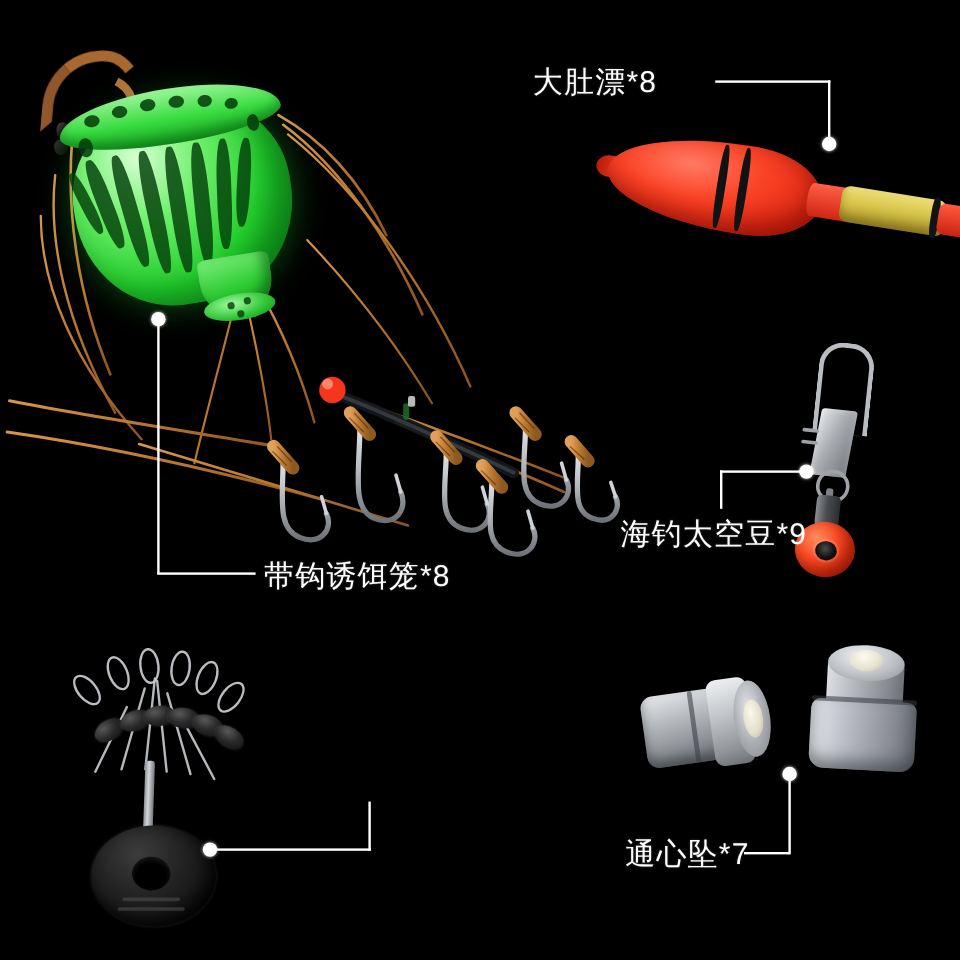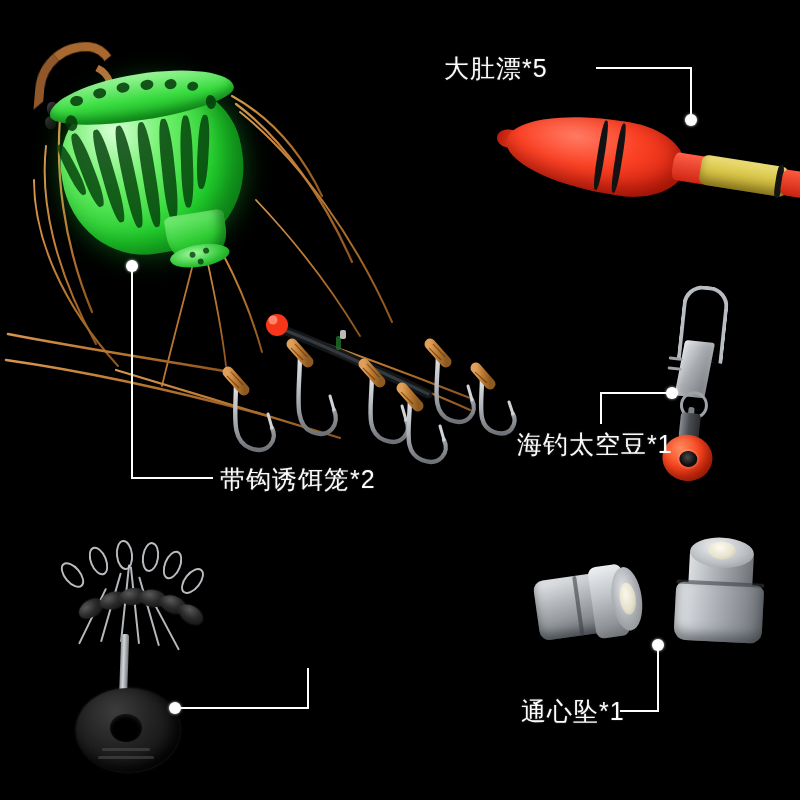--- a/index.html
+++ b/index.html
@@ -441,37 +441,37 @@
   </div>
 
   <div id="sinker-right">
     <div class="sr-neck"></div>
     <div class="sr-top"></div>
     <div class="sr-insert"></div>
     <div class="sr-body"></div>
     <div class="sr-seam"></div>
   </div>
 
-  <div class="label" style="left:444px;top:52px;">大肚漂*5</div>
+  <div class="label" style="left:444px;top:52px;">大肚漂*8</div>
   <div class="lead h" style="left:596px;top:67px;width:96px;"></div>
   <div class="lead v" style="left:690px;top:67px;height:52px;"></div>
   <div class="dot" style="left:685px;top:114px;"></div>
 
   <div class="dot" style="left:126px;top:260px;"></div>
   <div class="lead v" style="left:131px;top:266px;height:212px;"></div>
   <div class="lead h" style="left:131px;top:477px;width:82px;"></div>
-  <div class="label" style="left:220px;top:463px;">带钩诱饵笼*2</div>
+  <div class="label" style="left:220px;top:463px;">带钩诱饵笼*8</div>
 
   <div class="dot" style="left:666px;top:387px;"></div>
   <div class="lead h" style="left:600px;top:392px;width:70px;"></div>
   <div class="lead v" style="left:600px;top:392px;height:32px;"></div>
-  <div class="label" style="left:517px;top:428px;">海钓太空豆*1</div>
+  <div class="label" style="left:517px;top:428px;">海钓太空豆*9</div>
 
   <div class="dot" style="left:169px;top:702px;"></div>
   <div class="lead h" style="left:175px;top:707px;width:134px;"></div>
   <div class="lead v" style="left:307px;top:668px;height:41px;"></div>
 
   <div class="dot" style="left:652px;top:639px;"></div>
   <div class="lead v" style="left:657px;top:645px;height:67px;"></div>
   <div class="lead h" style="left:620px;top:710px;width:38px;"></div>
-  <div class="label" style="left:521px;top:695px;">通心坠*1</div>
+  <div class="label" style="left:521px;top:695px;">通心坠*7</div>
 
 </div>
 
 </body></html>

